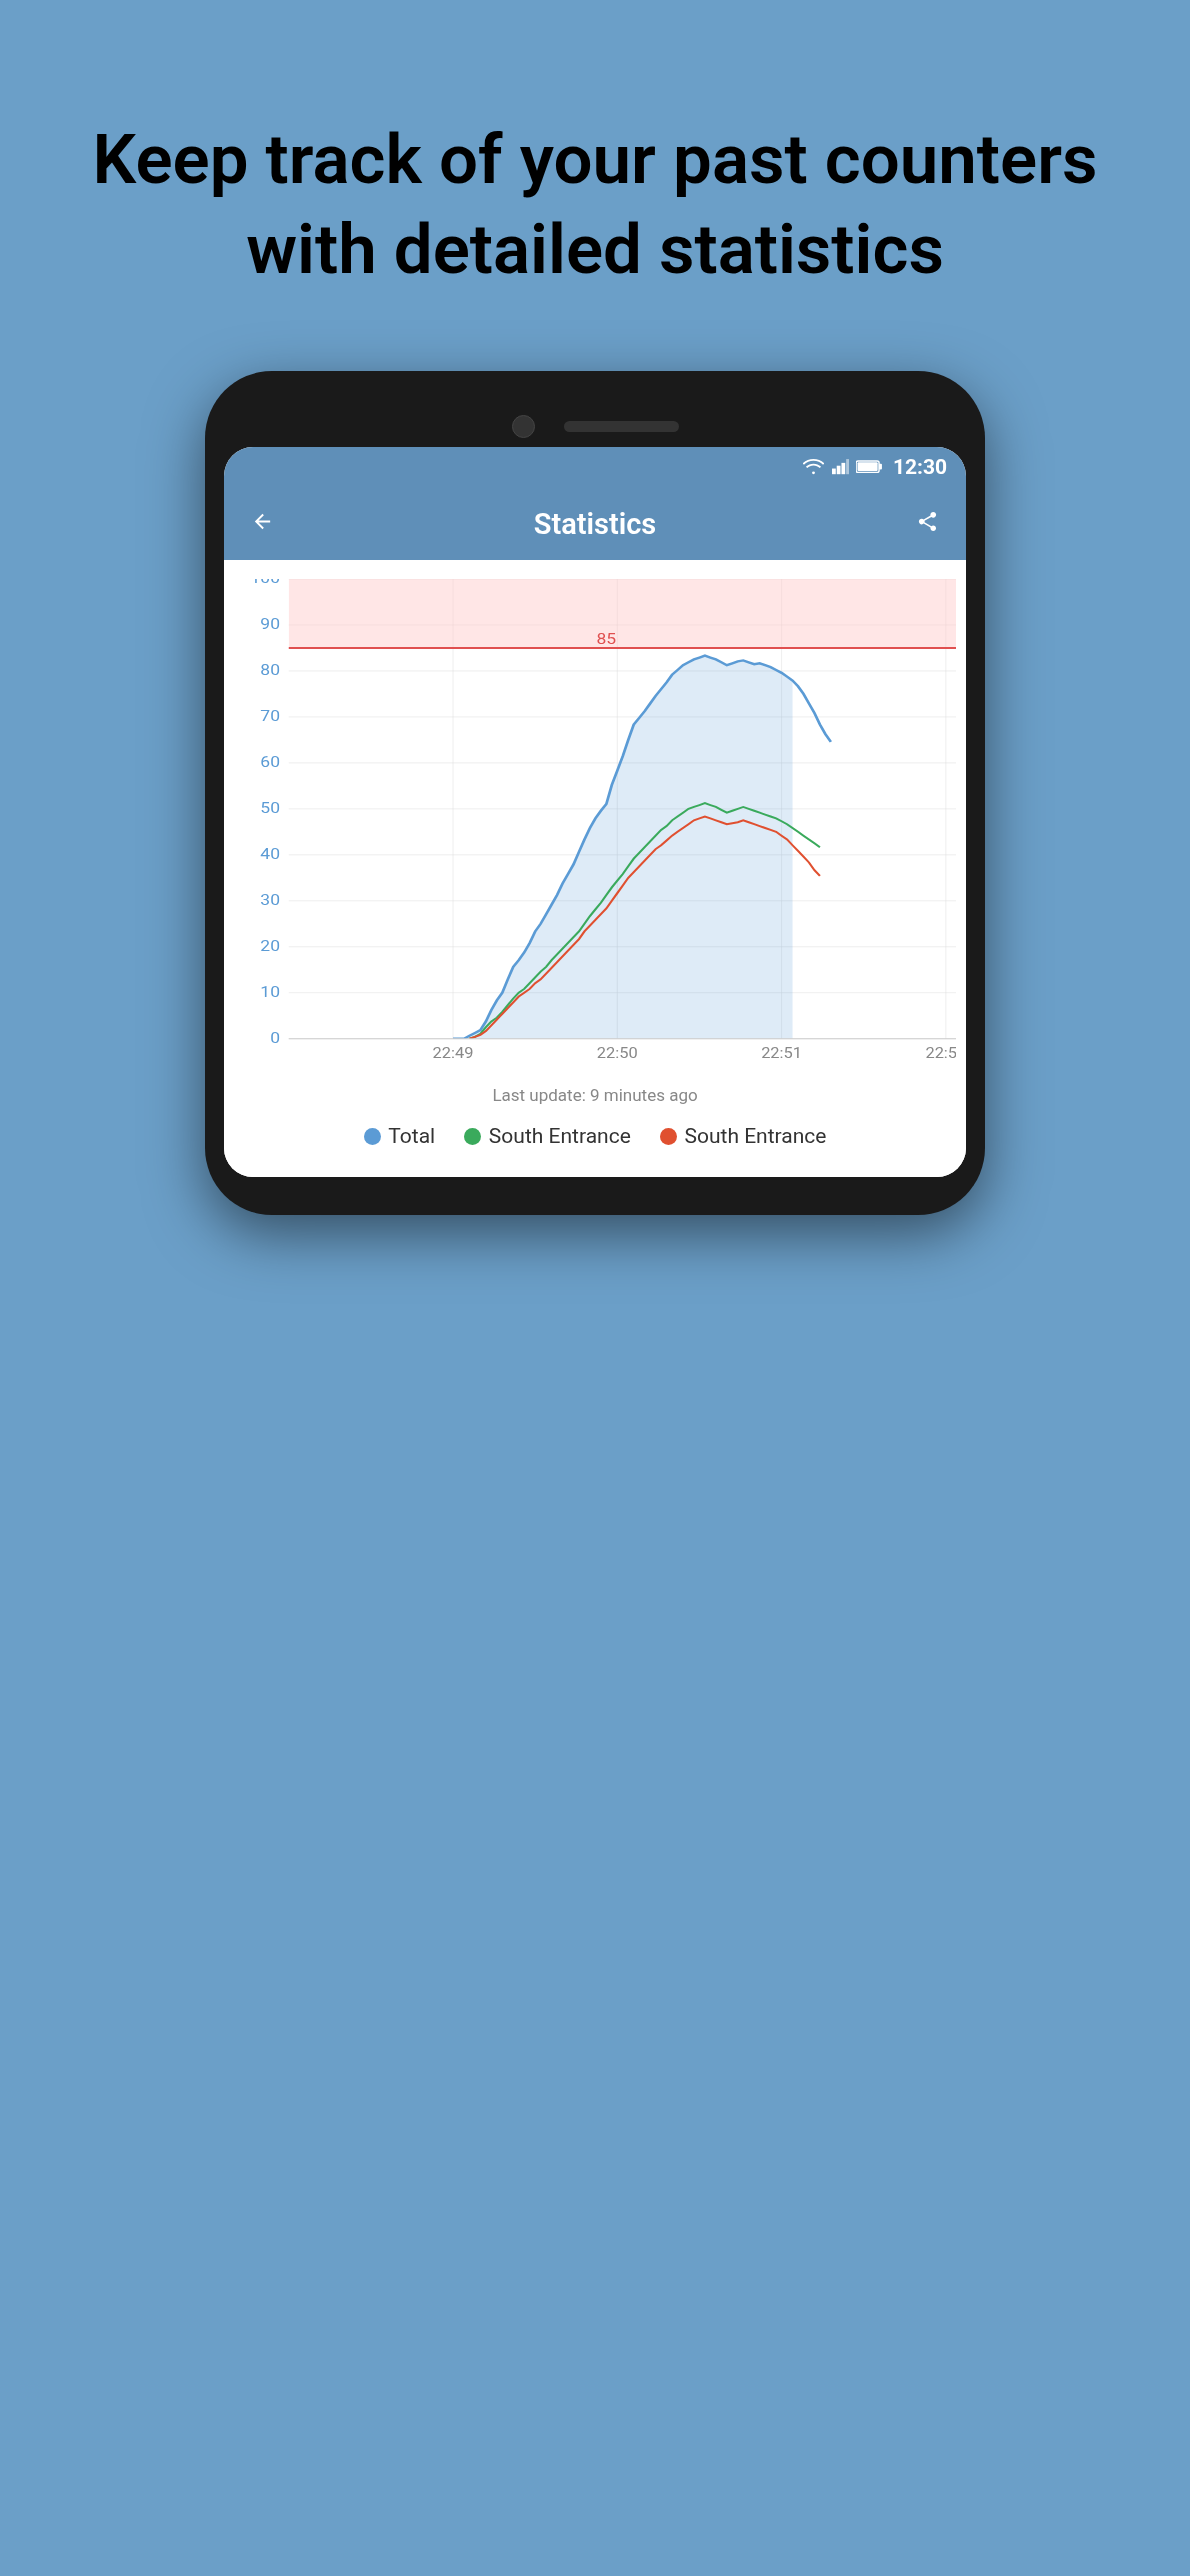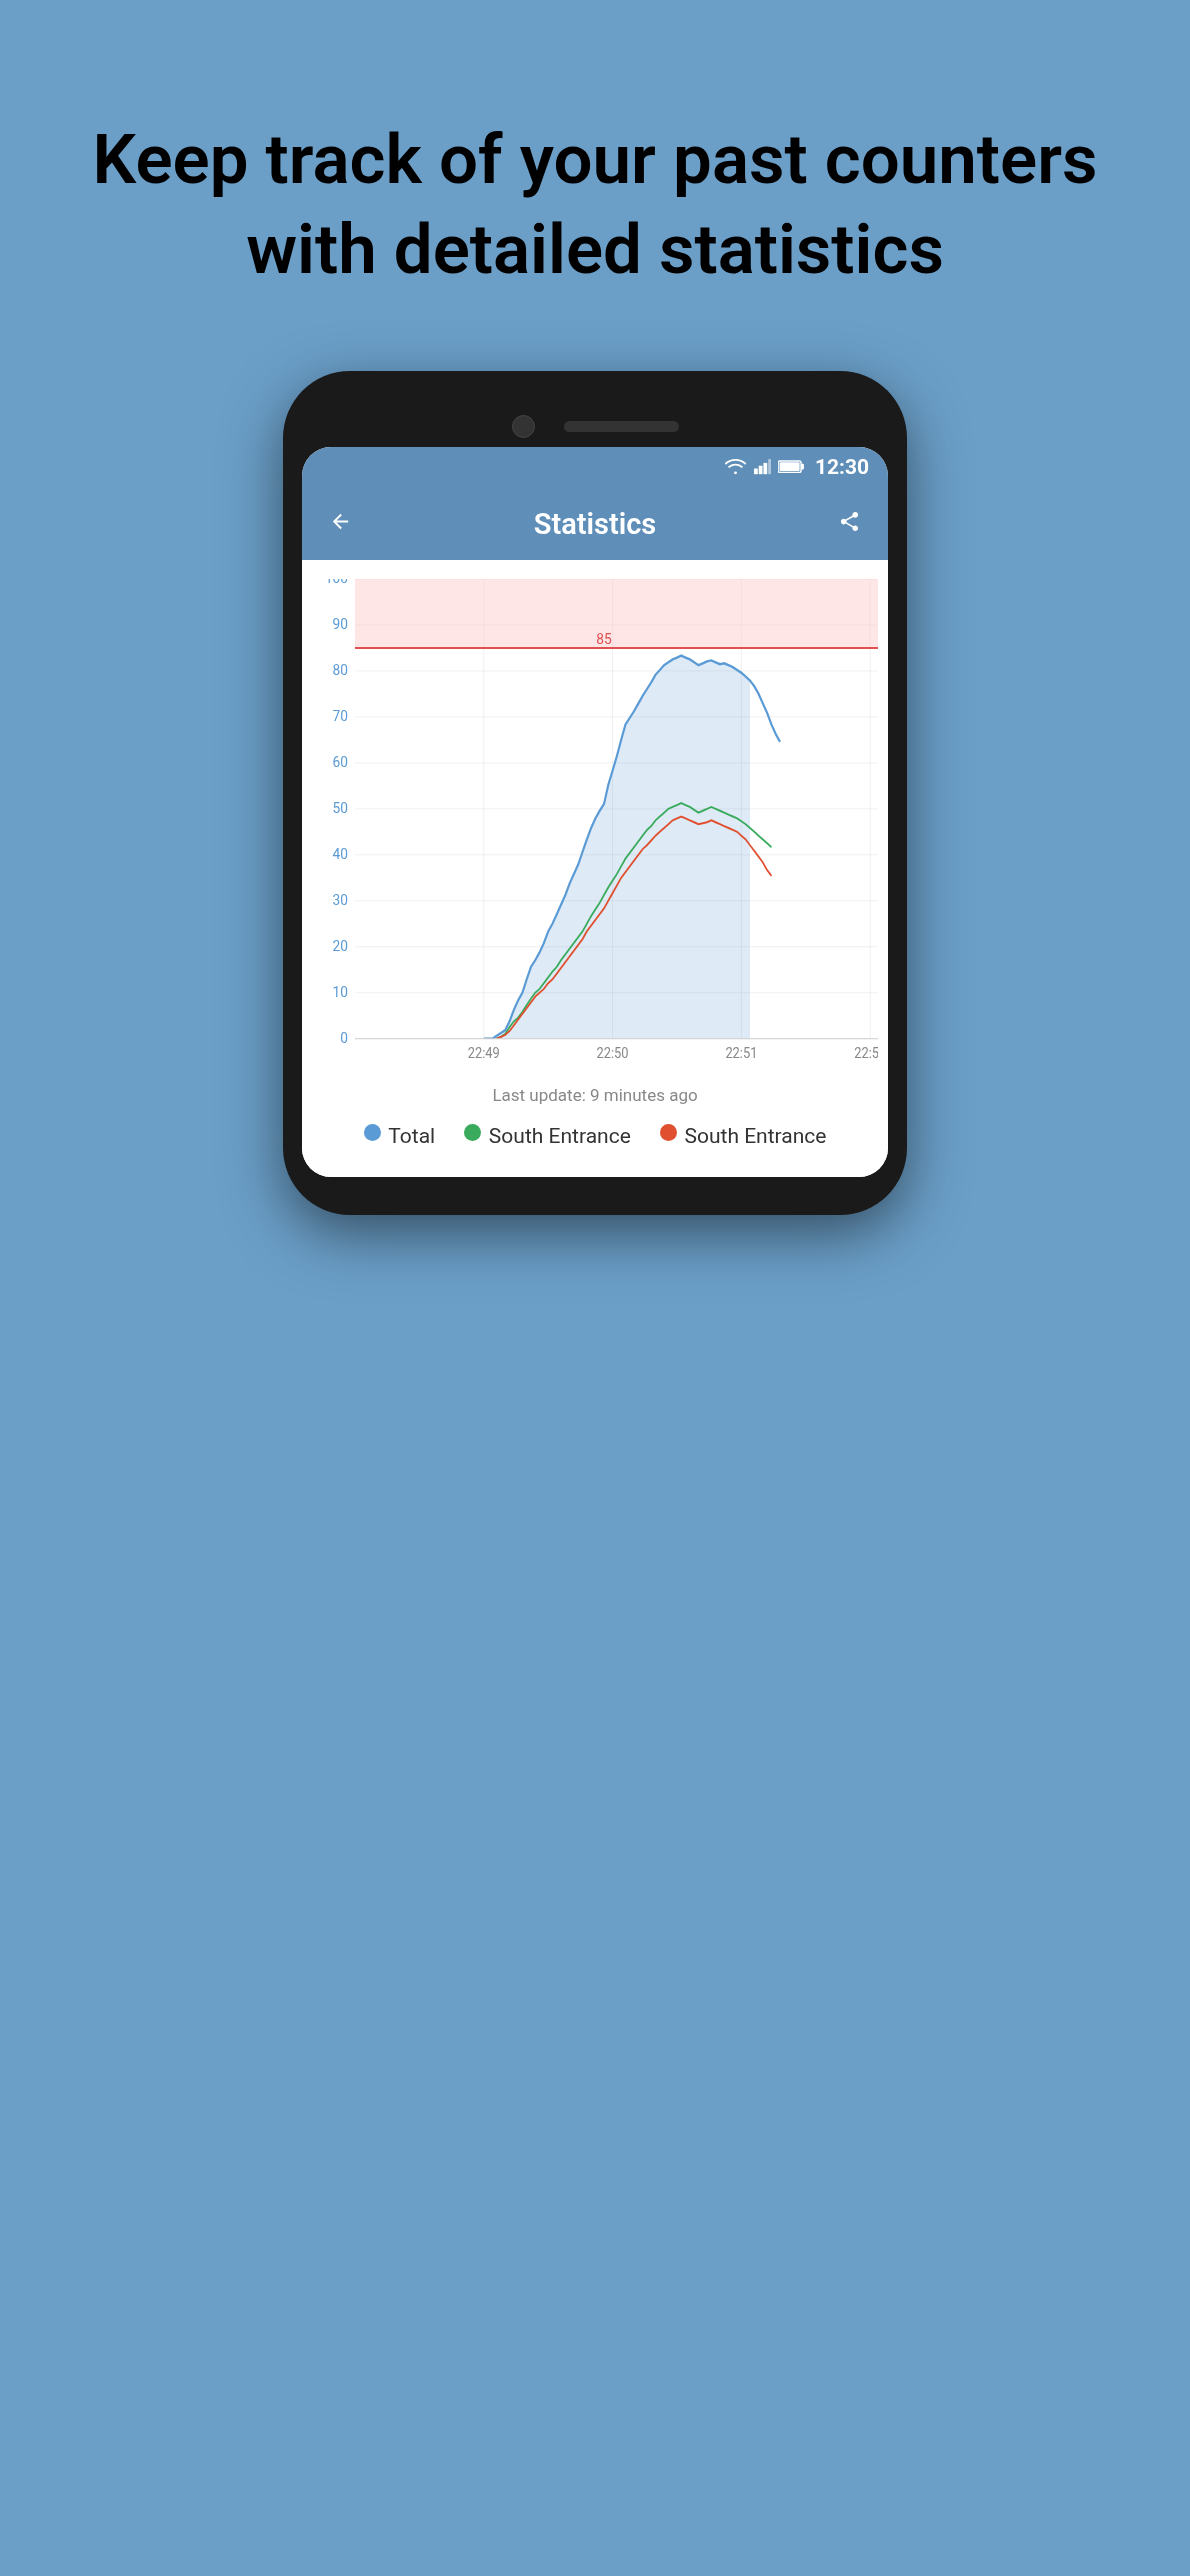--- a/index.html
+++ b/index.html
@@ -19,21 +19,21 @@
       width: 100%;
       text-align: center;
       padding: 115px 77px 77px;
       color: #000000;
       font-size: 69px;
       font-weight: 600;
       line-height: 1.3;
     }
 
     .phone-wrapper {
-      width: 624px;
+      width: 780px;
       background: #1a1a1a;
       border-radius: 67px;
       padding: 29px 19px 38px;
       box-shadow: 0 19px 58px rgba(0,0,0,0.5);
       position: relative;
       flex-shrink: 0;
     }
 
     .phone-notch-area {
       display: flex;
@@ -135,21 +135,21 @@
     .chart-legend {
       display: flex;
       justify-content: center;
       gap: 29px;
       padding: 15.3px 0 19px;
       flex-wrap: wrap;
     }
 
     .legend-item {
       display: flex;
-      align-items: flex-start;
+      align-items: center;
       gap: 7.7px;
       font-size: 21px;
       color: #333;
     }
 
     .legend-dot {
       width: 17px;
       height: 17px;
       border-radius: 50%;
     }

